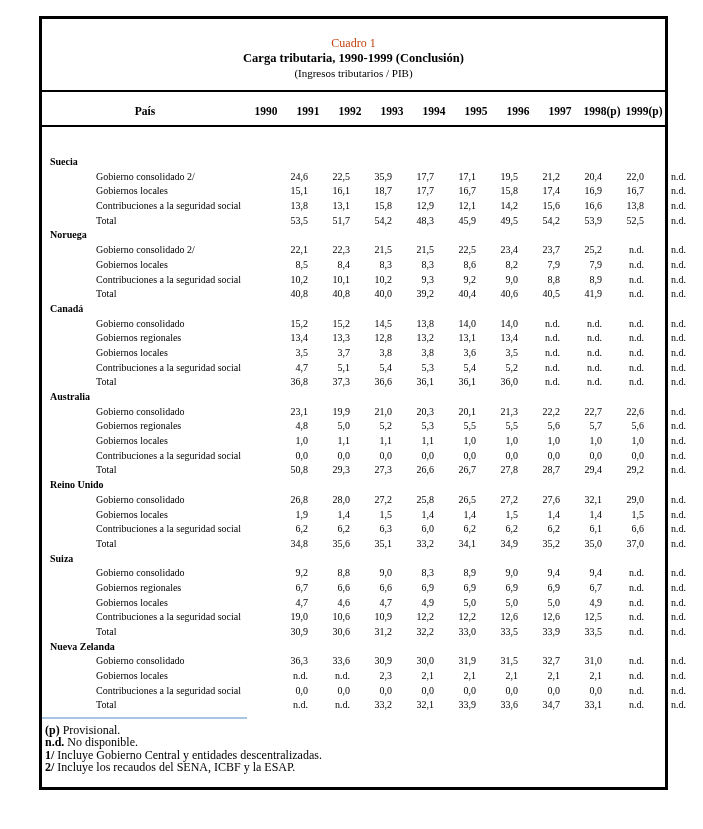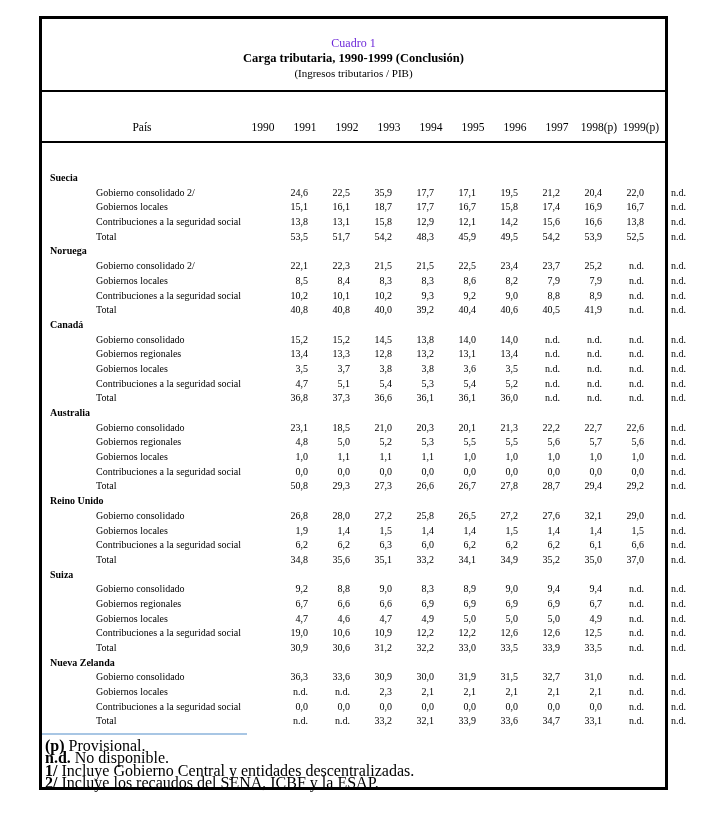--- a/index.html
+++ b/index.html
@@ -45,24 +45,25 @@
     line-height: 14px;
   }
   .rule {
     border-top: 2px solid #000000;
     width: 100%;
   }
   .rule-top { margin-top: 10px; }
   .rule-bottom { margin-top: 7px; }
   .header-row {
     display: flex;
-    margin-top: 28px;
-    font-weight: normal;
+    margin-top: 12px;
+    font-weight: bold;
     font-size: 11.5px;
     line-height: 14px;
+    justify-content: flex-end;
   }
   .label-col-header {
     width: 200px;
     text-align: center;
     flex: 0 0 auto;
   }
   .year-col {
     width: 42px;
     flex: 0 0 auto;
     text-align: center;
@@ -98,36 +99,36 @@
     box-sizing: border-box;
   }
   .blue-divider {
     margin-top: 4px;
     width: 205px;
     border-top: 2px solid #A8C6E4;
   }
   .footnotes {
     padding-top: 5px;
     padding-left: 3px;
-    font-size: 16px;
+    font-size: 12px;
   }
   .footnote {
     line-height: 12.3px;
     white-space: nowrap;
   }
   .fn-bold { font-weight: bold; }
 </style>
 </head>
 <body>
 
 <div class="page">
   <div class="table-box">
 
     <div class="title-block">
-      <div class="table-number" style="color: #6d28d9;">Cuadro 1</div>
+      <div class="table-number" style="color: #c2410c;">Cuadro 1</div>
       <div class="table-title">Carga tributaria, 1990-1999 (Conclusión)</div>
       <div class="table-subtitle">(Ingresos tributarios / PIB)</div>
     </div>
 
     <div class="rule rule-top"></div>
 
     <div class="header-row">
       <div class="label-col-header">País</div>
 
     <div class="year-col">1990</div>
@@ -323,21 +324,21 @@
           <div class="vcell">n.d.</div>
           <div class="vcell">n.d.</div>
           <div class="vcell">n.d.</div>
         </div>
         <div class="trow">
           <div class="country-cell">Australia</div>
         </div>
         <div class="trow">
           <div class="row-label">Gobierno consolidado</div>
           <div class="vcell">23,1</div>
-          <div class="vcell">18,5</div>
+          <div class="vcell">19,9</div>
           <div class="vcell">21,0</div>
           <div class="vcell">20,3</div>
           <div class="vcell">20,1</div>
           <div class="vcell">21,3</div>
           <div class="vcell">22,2</div>
           <div class="vcell">22,7</div>
           <div class="vcell">22,6</div>
           <div class="vcell">n.d.</div>
         </div>
         <div class="trow">

